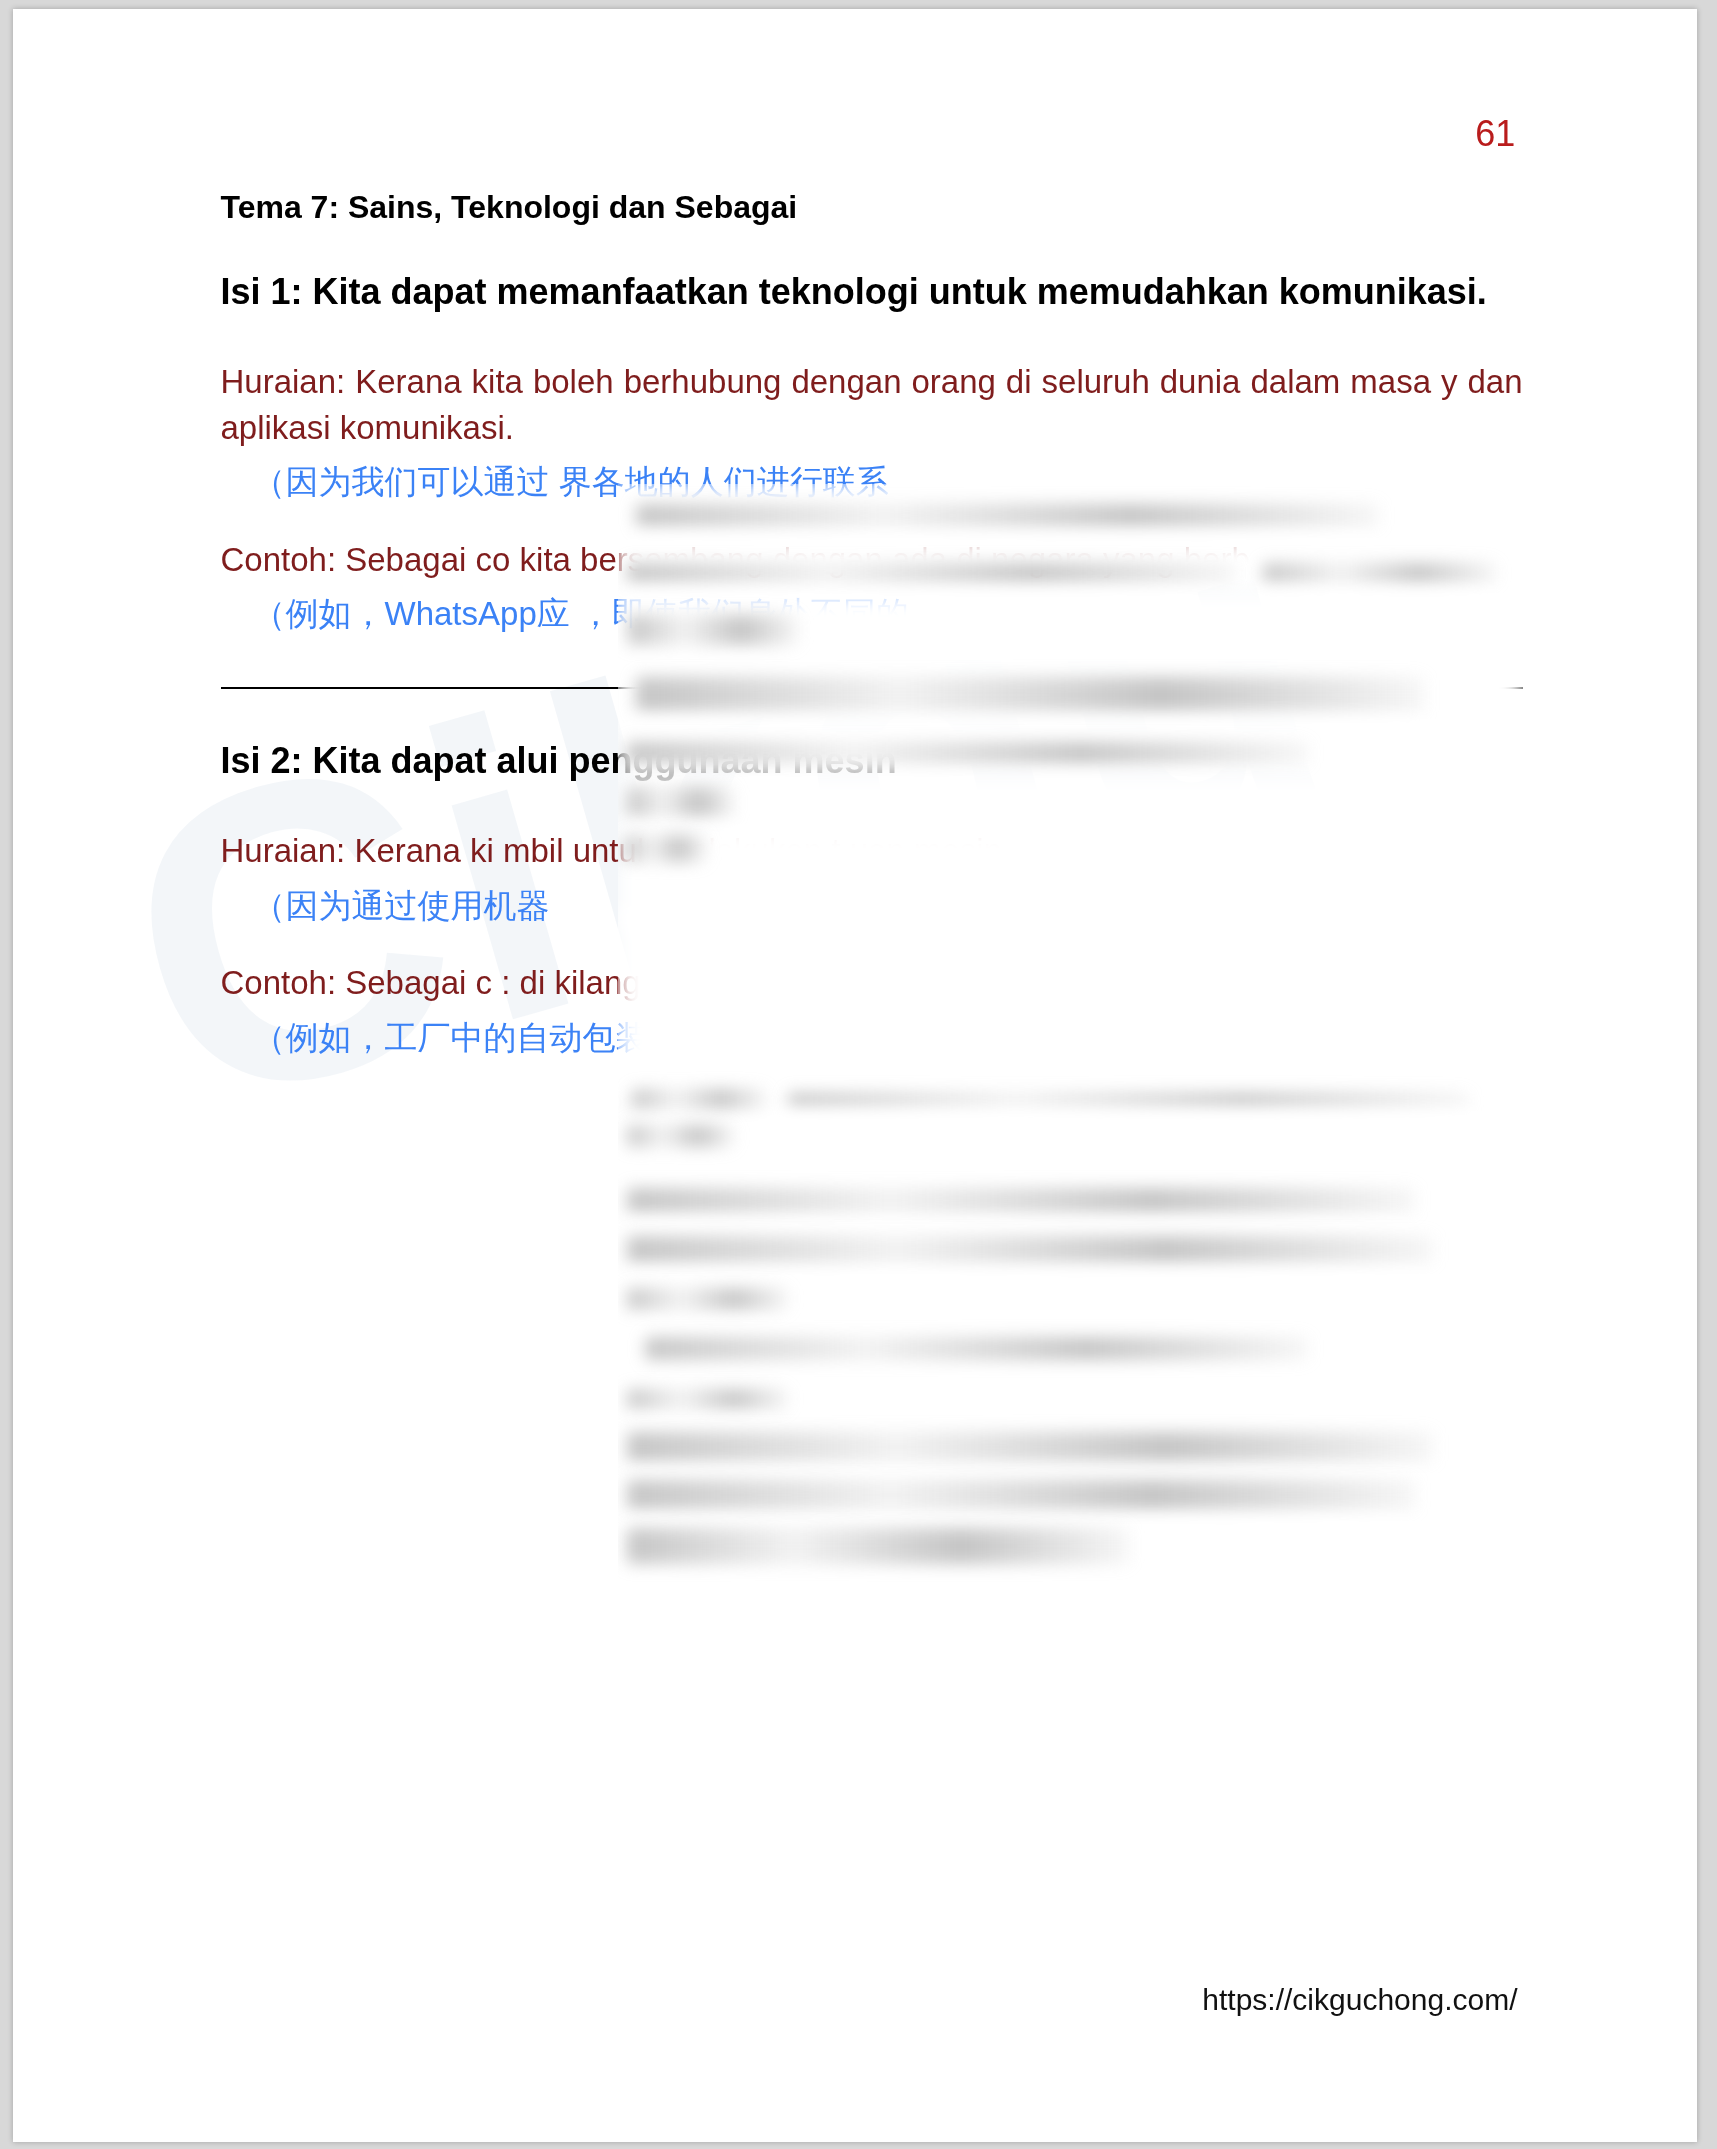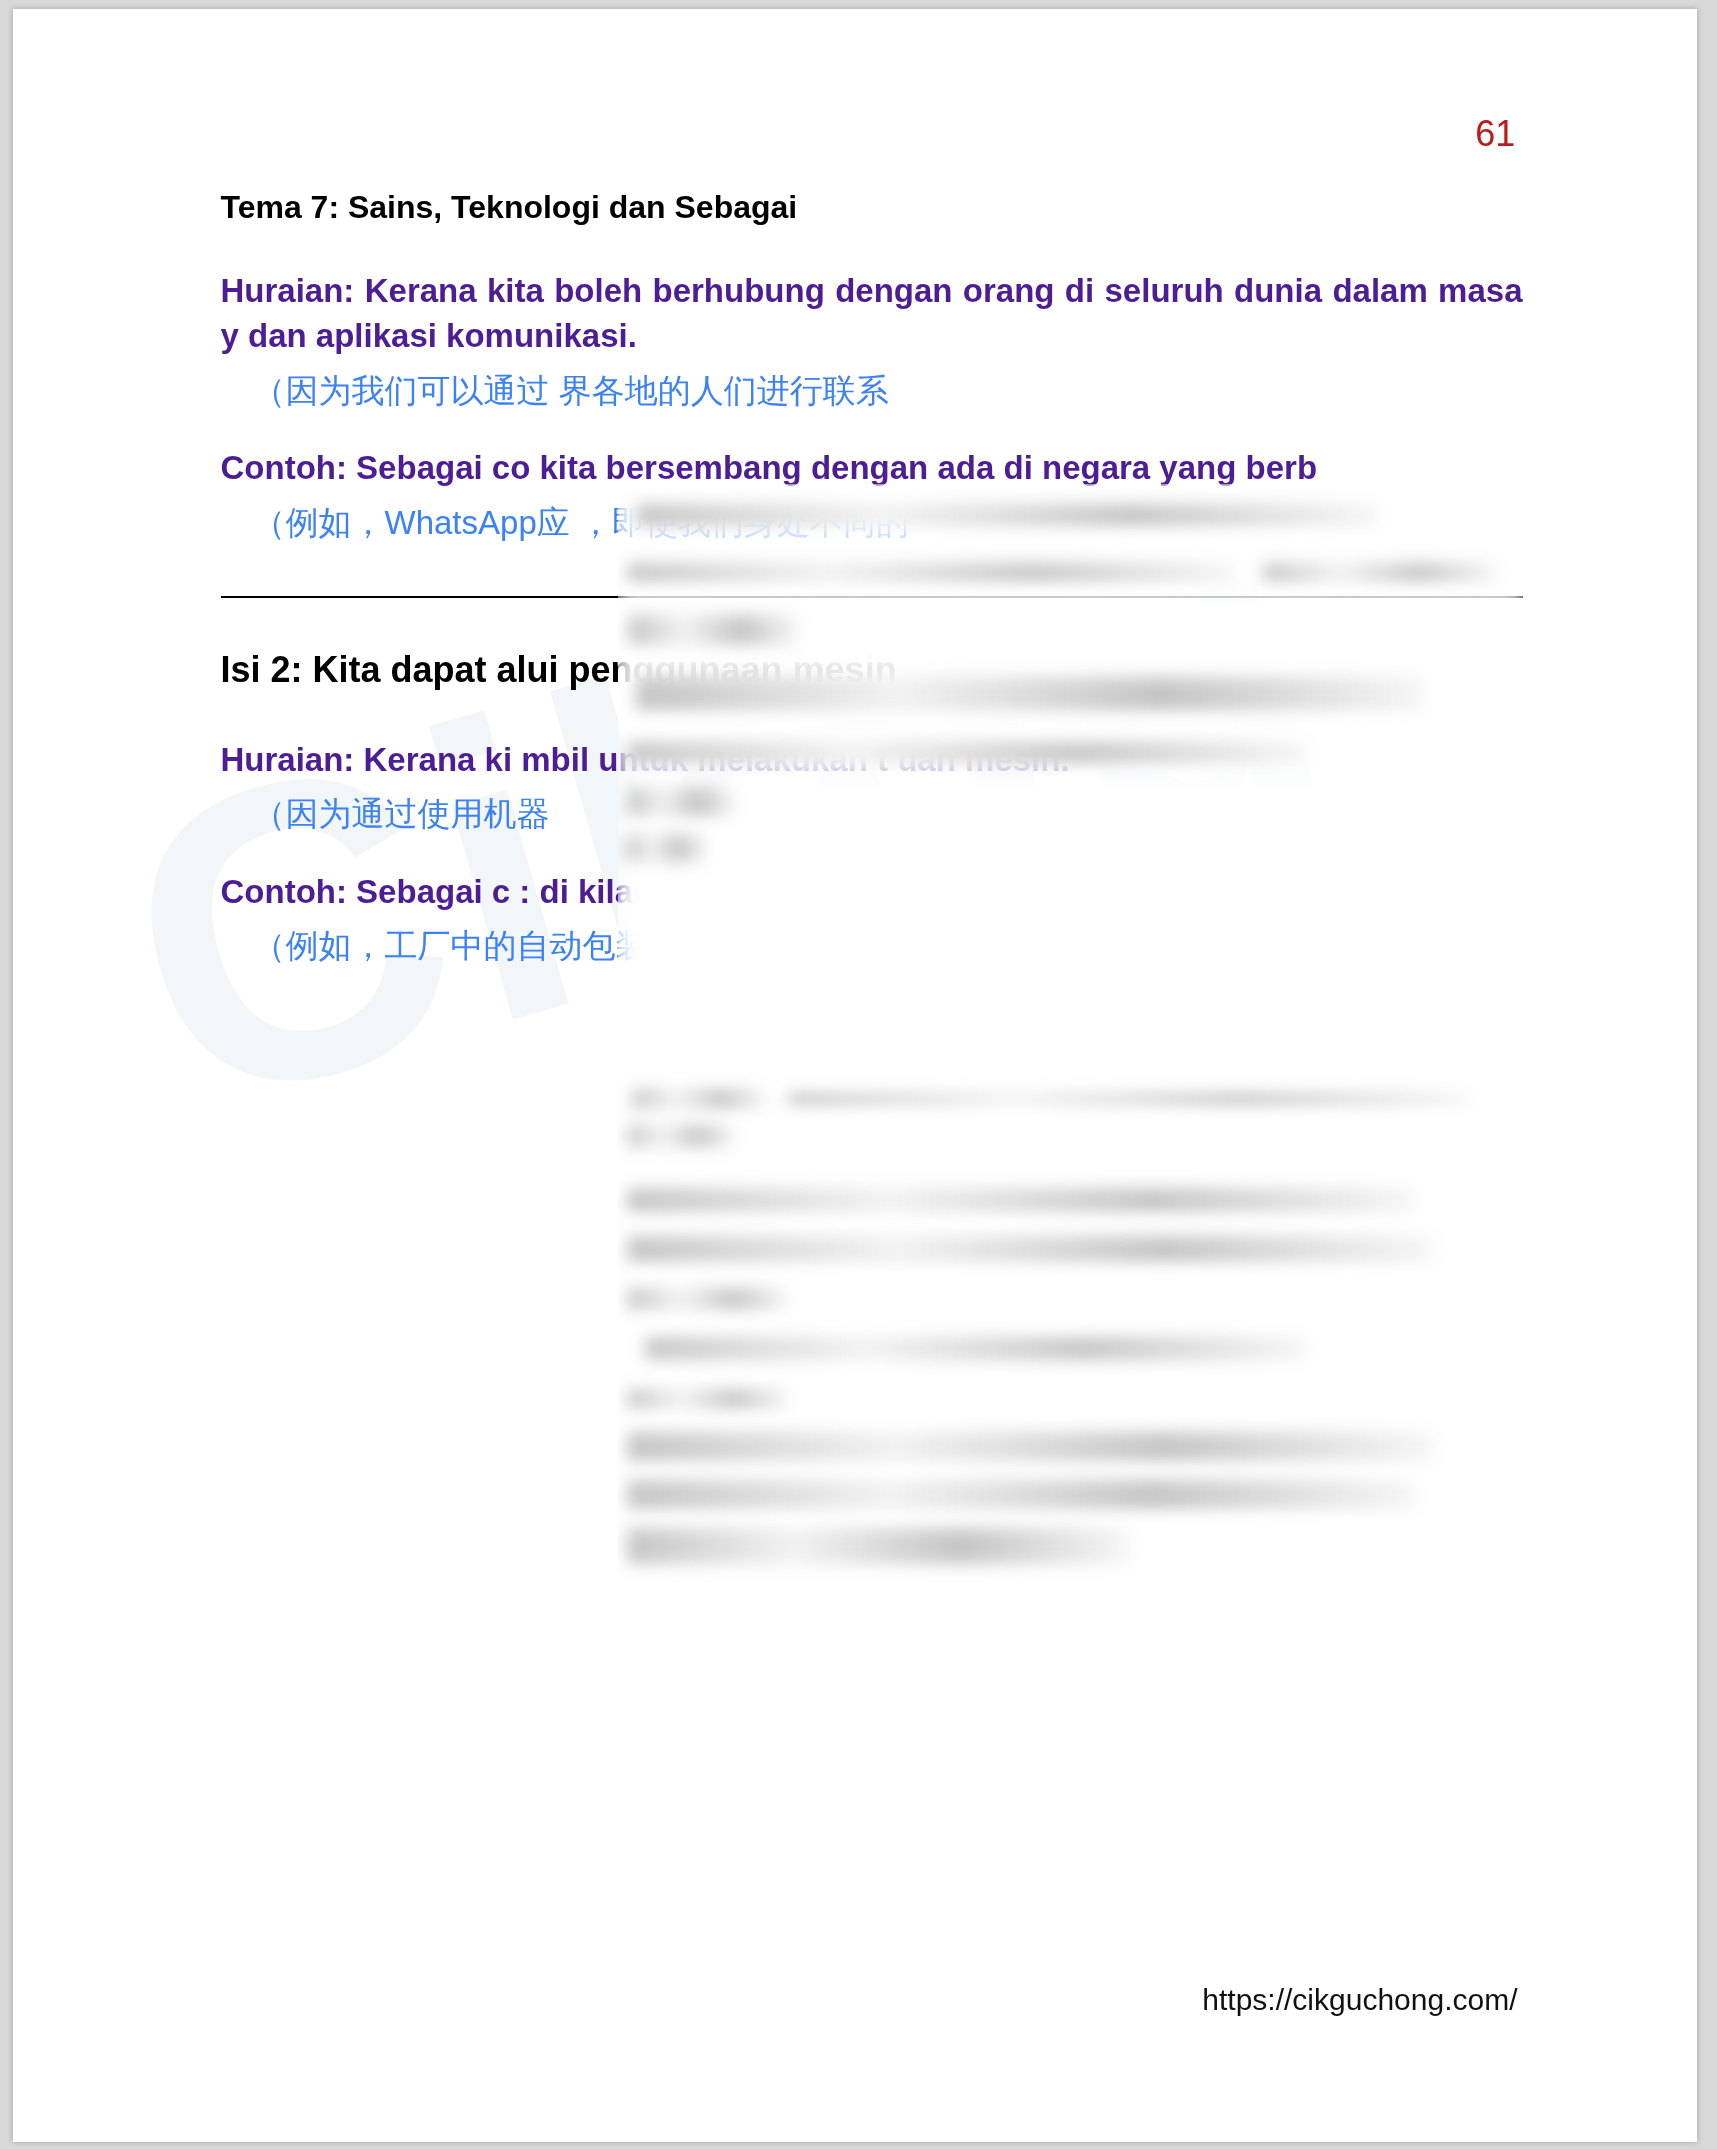--- a/index.html
+++ b/index.html
@@ -58,25 +58,24 @@
     margin: 0 0 39px 0;
     line-height: 1.34;
   }
   .heading.big {
     font-size: 36px;
     text-align: justify;
     margin-bottom: 43px;
   }
   .para {
     font-size: 33px;
-    color: #4c1d95;
+    color: #7f1d1d;
     line-height: 1.38;
     text-align: justify;
     margin: 0 0 9px 0;
-    font-weight: bold;
   }
   .para-zh {
     font-size: 33px;
     color: #3b82f6;
     line-height: 1.38;
     text-align: justify;
     margin: 0 0 32px 0;
     text-indent: 32px;
   }
   .block {
@@ -124,20 +123,21 @@
 
   <div class="watermark">Cikgu</div>
 
   <div class="content">
 
     <div class="page-number">61</div>
 
     <div class="heading">Tema 7: Sains, Teknologi dan Sebagai</div>
 
     <div class="block">
+      <div class="heading big">Isi 1: Kita dapat memanfaatkan teknologi untuk memudahkan komunikasi.</div>
       <div class="para">Huraian: Kerana kita boleh berhubung dengan orang di seluruh dunia dalam masa y                                              dan aplikasi komunikasi.</div>
       <div class="para-zh">（因为我们可以通过                                        界各地的人们进行联系</div>
       <div class="para">Contoh: Sebagai co                                           kita bersembang dengan                                        ada di negara yang berb</div>
       <div class="para-zh">（例如，WhatsApp应                                      ，即使我们身处不同的</div>
     </div>
 
     <hr class="divider">
 
     <div class="block">
       <div class="heading big">Isi 2: Kita dapat                                     alui penggunaan mesin</div>

